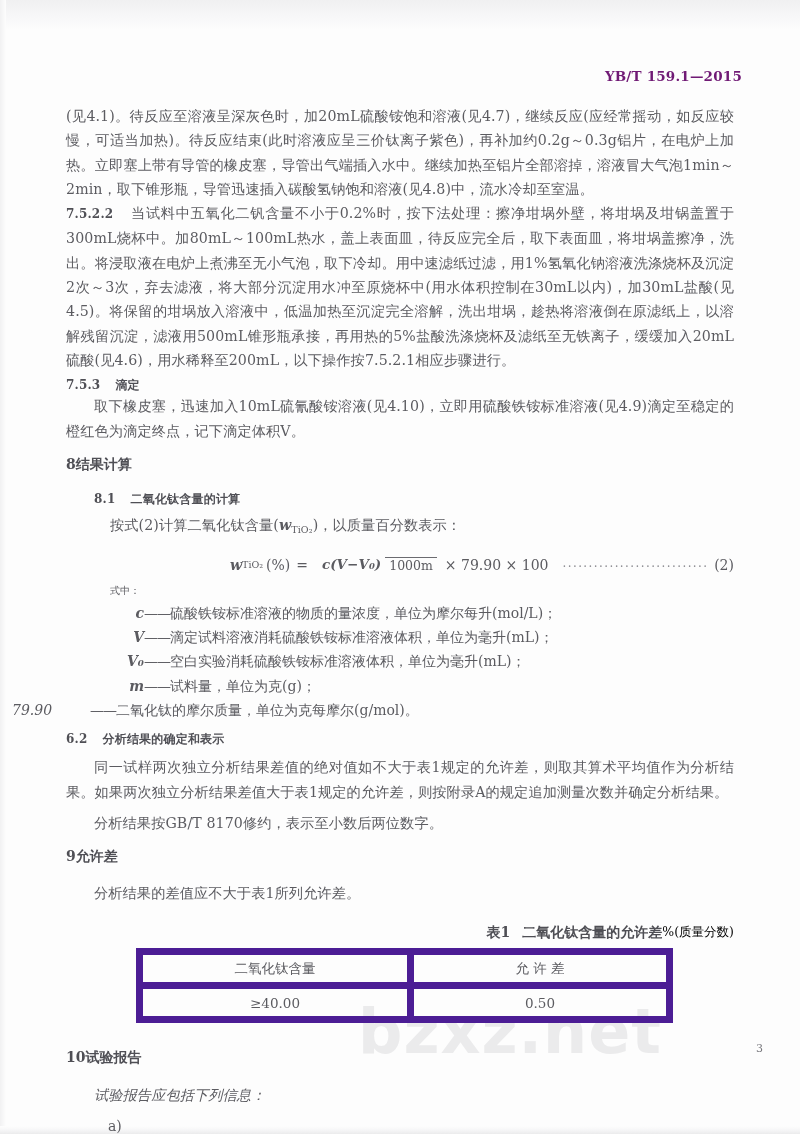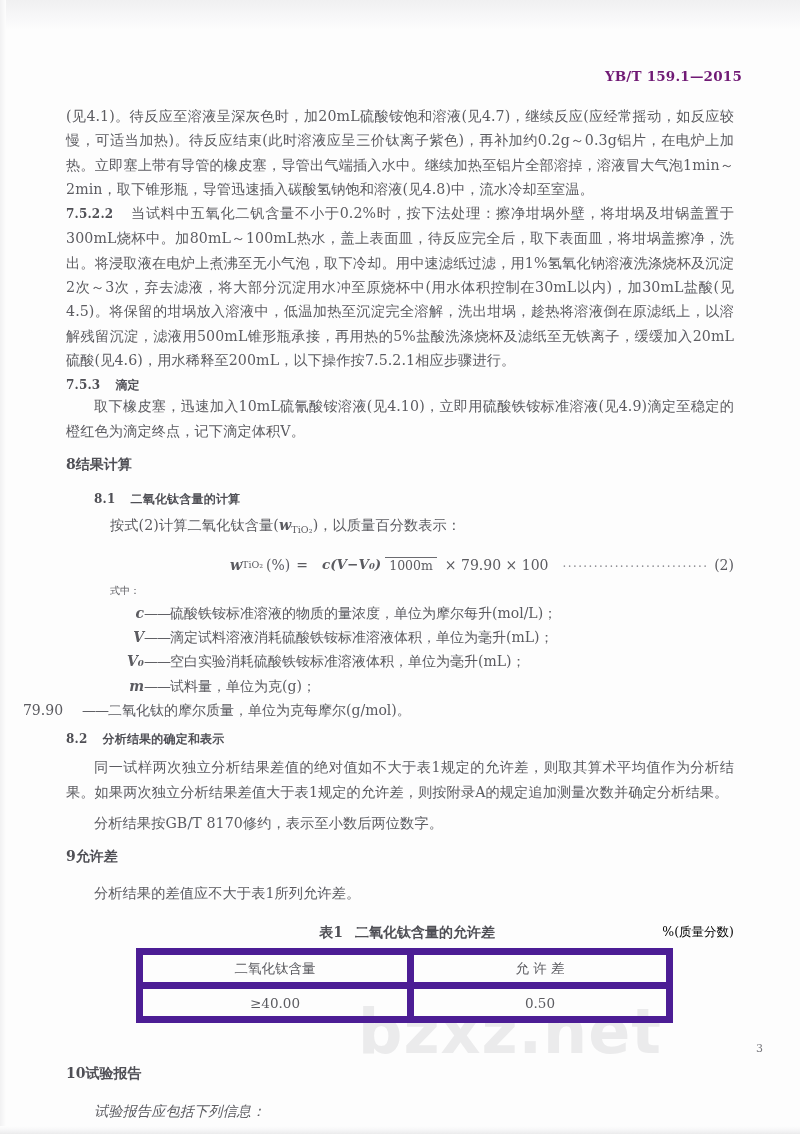--- a/index.html
+++ b/index.html
@@ -174,21 +174,21 @@
 
   
   .table-block { margin-top: 19px; }
   .table-caption-row {
     display: flex;
     align-items: flex-end;
     width: 100%;
   }
   .table-caption {
     flex: 1;
-    text-align: center;
+    text-align: right;
     font-size: 14px;
     font-weight: bold;
     color: #4f4f55;
     padding-left: 86px;
   }
   .table-unit {
     flex: none;
     font-size: 12.5px;
     color: #000000;
     padding-bottom: 1px;
@@ -290,27 +290,27 @@
           <span class="sym var-ital">V₀</span>
           <span class="dash">——</span>
           <span class="desc">空白实验消耗硫酸铁铵标准溶液体积，单位为毫升(mL)；</span>
         </div>
       <div class="where-item">
           <span class="sym var-ital">m</span>
           <span class="dash">——</span>
           <span class="desc">试料量，单位为克(g)；</span>
         </div>
       <div class="where-item">
-          <span class="sym num-sym" style="width:78px;text-align:center;padding-left:4px;margin-left:-66px;">79.90</span>
+          <span class="sym num-sym" style="width:78px;text-align:left;padding-left:12px;margin-left:-66px;font-style:italic;">79.90</span>
           <span class="dash">——</span>
           <span class="desc">二氧化钛的摩尔质量，单位为克每摩尔(g/mol)。</span>
         </div>
     </div>
 
-    <div class="clause-head mt-small"><span>8.2</span><span class="gap-md"></span><span>分析结果的确定和表示</span></div>
+    <div class="clause-head mt-small"><span>6.2</span><span class="gap-md"></span><span>分析结果的确定和表示</span></div>
     <p class="body-text indent2 mt-para">同一试样两次独立分析结果差值的绝对值如不大于表1规定的允许差，则取其算术平均值作为分析结果。如果两次独立分析结果差值大于表1规定的允许差，则按附录A的规定追加测量次数并确定分析结果。</p>
     <p class="body-text indent2 mt-para">分析结果按GB/T 8170修约，表示至小数后两位数字。</p>
 
     <div class="sec-head mt-sec"><span>9</span><span class="gap-md"></span><span>允许差</span></div>
     <p class="body-text indent2" style="margin-top:15px;">分析结果的差值应不大于表1所列允许差。</p>
 
     <div class="table-block">
       <div class="table-caption-row">
         <div class="table-caption"><span>表1</span><span style="display:inline-block;width:12px;"></span><span>二氧化钛含量的允许差</span></div>
         <div class="table-unit">%(质量分数)</div>
@@ -322,21 +322,21 @@
           <td class="head-cell">允 许 差</td>
         </tr>
         <tr>
           <td class="c1">≥40.00</td>
           <td>0.50</td>
         </tr>
       </tbody>
         </table>
     </div>
 
-    <div class="sec-head" style="margin-top:42px;"><span>10</span><span class="gap-md"></span><span>试验报告</span></div>
+    <div class="sec-head" style="margin-top:26px;"><span>10</span><span class="gap-md"></span><span>试验报告</span></div>
     <p class="body-text indent2" style="margin-top:16px;font-style:italic;">试验报告应包括下列信息：</p>
     <div class="sub-list">
       <div><span class="marker">a)</span></div>
     </div>
 
   </div>
 
   <div class="page-number">3</div>
 
 </div>

